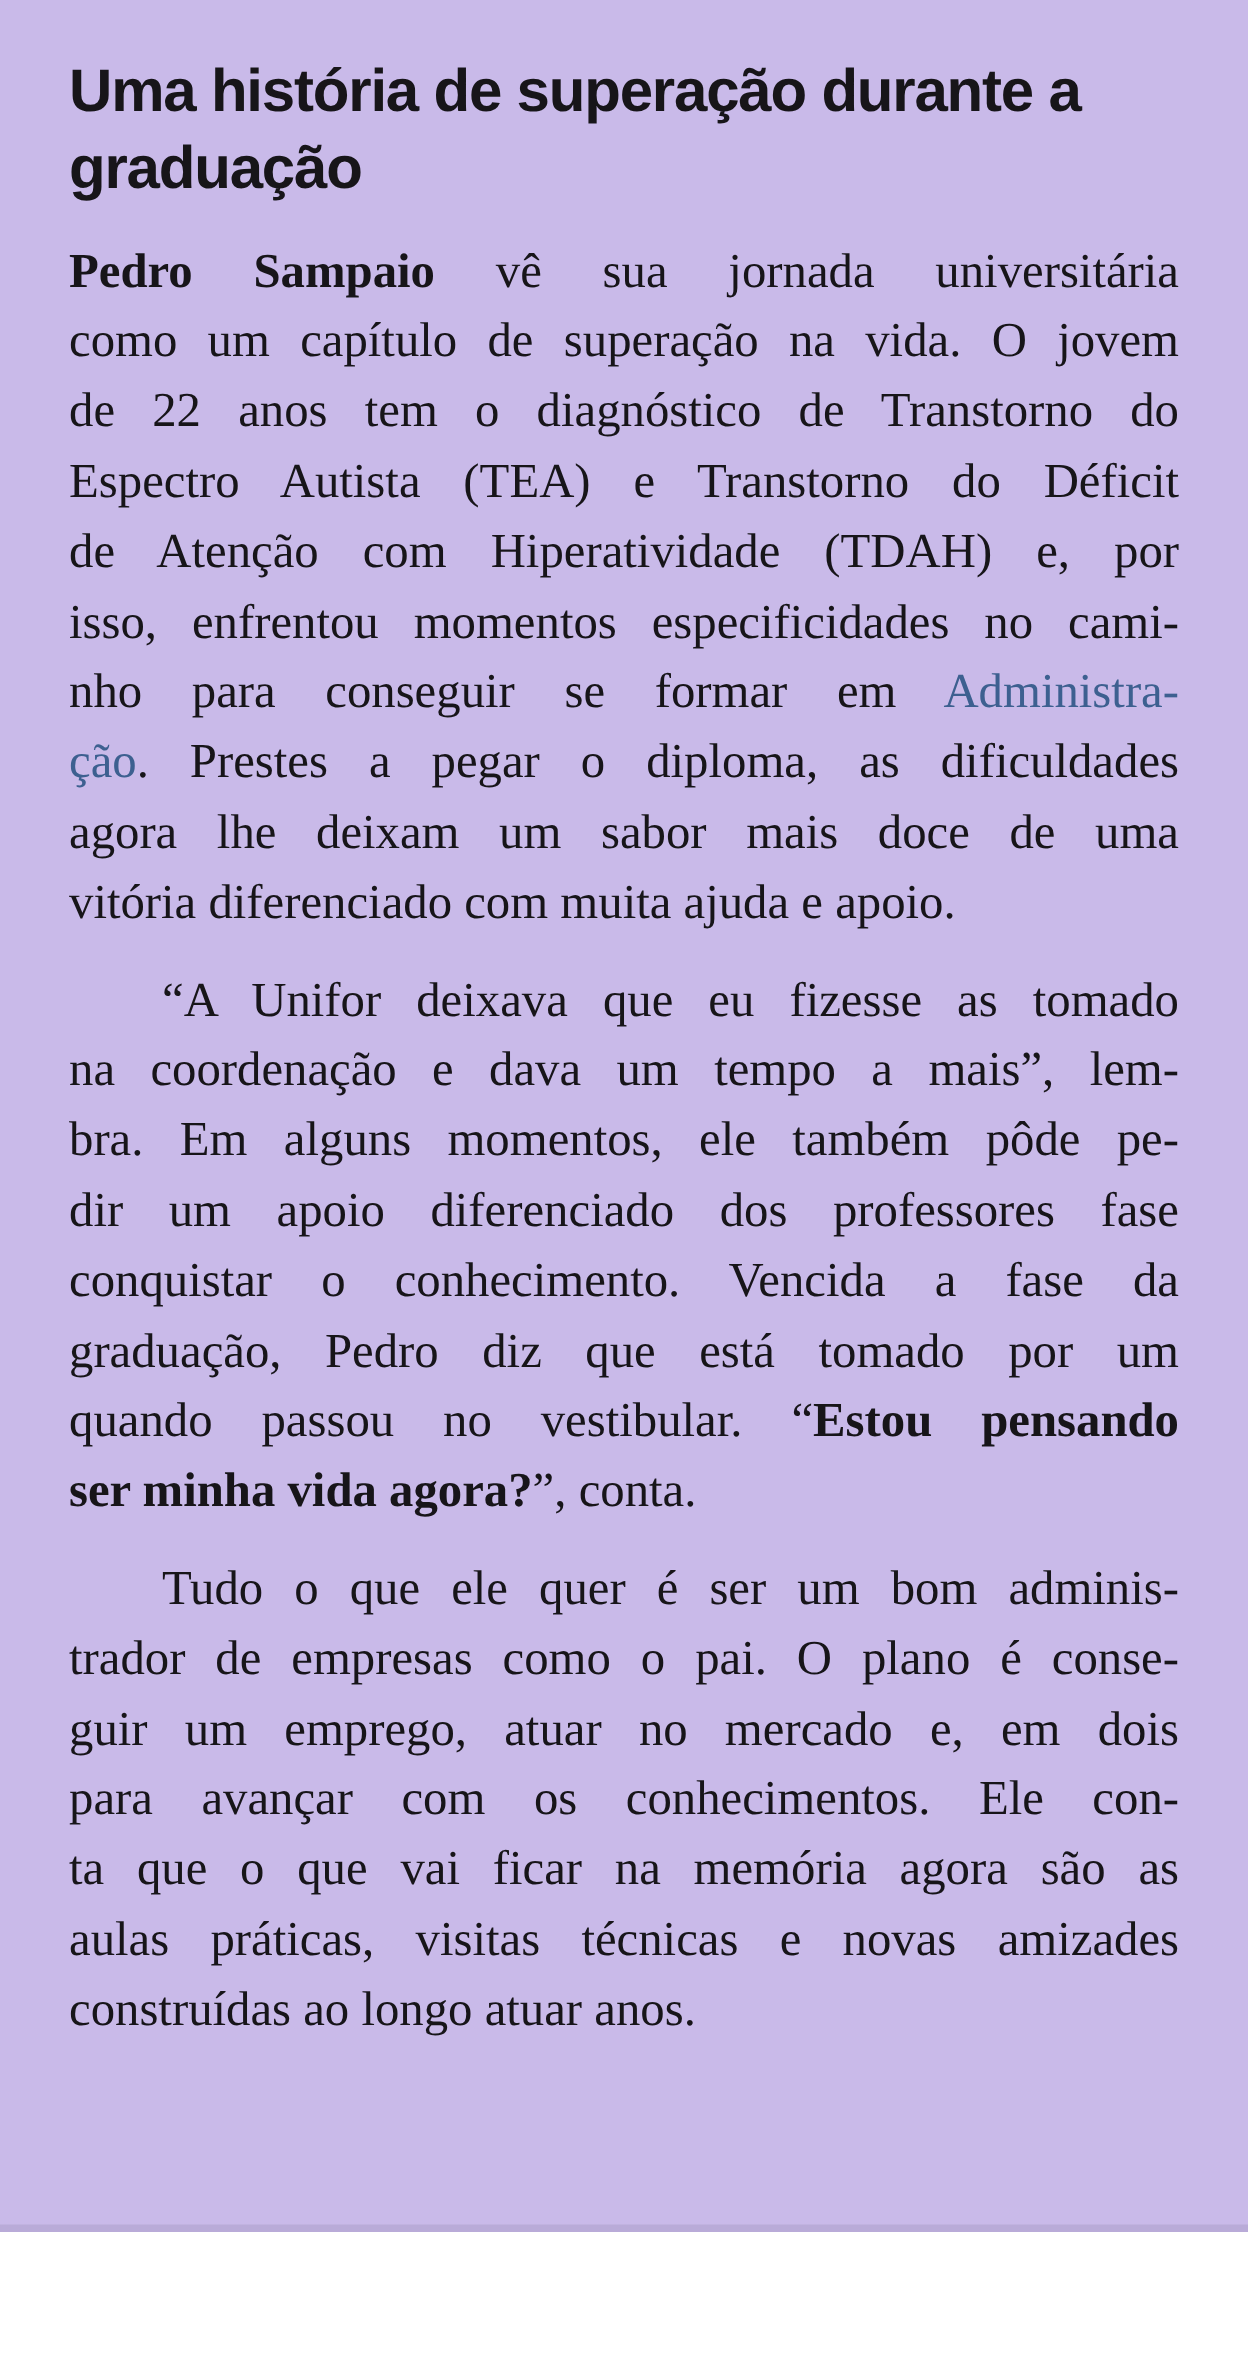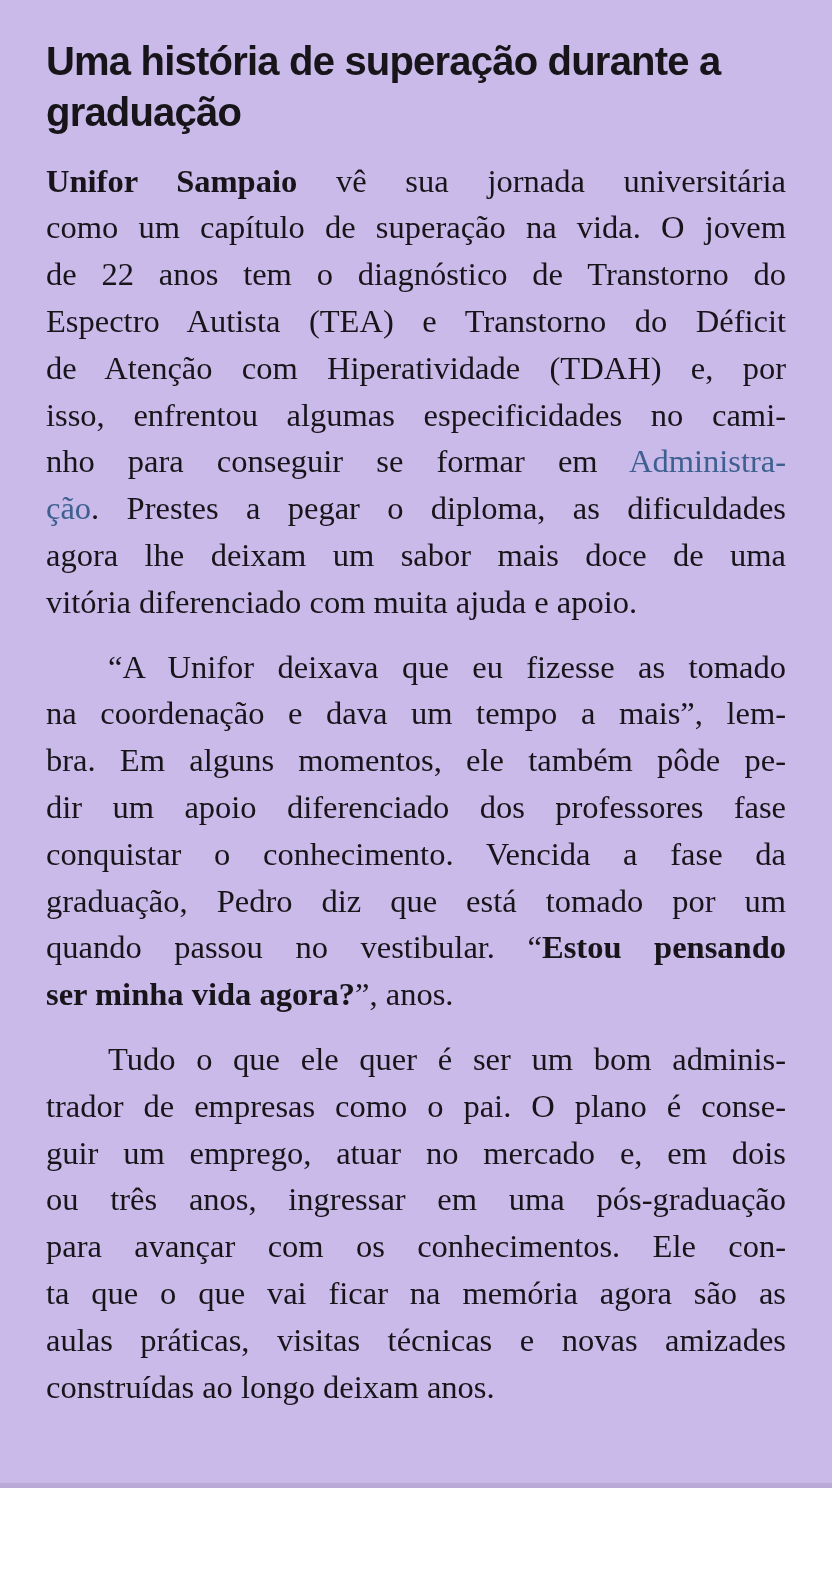--- a/index.html
+++ b/index.html
@@ -50,47 +50,46 @@
   }
 </style>
 </head>
 <body>
 
 <div class="page">
   <div class="content">
     <h1 class="title">Uma história de superação durante a graduação</h1>
     <div class="article-body">
         <div class="paragraph">
-          <div class="line"><span class="bold">Unifor Sampaio</span><span> vê sua jornada universitária</span></div>
+          <div class="line"><span class="bold">Pedro Sampaio</span><span> vê sua jornada universitária</span></div>
           <div class="line"><span>como um capítulo de superação na vida. O jovem</span></div>
           <div class="line"><span>de 22 anos tem o diagnóstico de Transtorno do</span></div>
           <div class="line"><span>Espectro Autista (TEA) e Transtorno do Déficit</span></div>
           <div class="line"><span>de Atenção com Hiperatividade (TDAH) e, por</span></div>
-          <div class="line"><span>isso, enfrentou algumas especificidades no cami-</span></div>
+          <div class="line"><span>isso, enfrentou momentos especificidades no cami-</span></div>
           <div class="line"><span>nho para conseguir se formar em </span><span class="bold link">Administra-</span></div>
           <div class="line"><span class="bold link">ção</span><span>. Prestes a pegar o diploma, as dificuldades</span></div>
           <div class="line"><span>agora lhe deixam um sabor mais doce de uma</span></div>
           <div class="line last"><span>vitória diferenciado com muita ajuda e apoio.</span></div>
         </div>
         <div class="paragraph">
           <div class="line indent"><span>“A Unifor deixava que eu fizesse as tomado</span></div>
           <div class="line"><span>na coordenação e dava um tempo a mais”, lem-</span></div>
           <div class="line"><span>bra. Em alguns momentos, ele também pôde pe-</span></div>
           <div class="line"><span>dir um apoio diferenciado dos professores fase</span></div>
           <div class="line"><span>conquistar o conhecimento. Vencida a fase da</span></div>
           <div class="line"><span>graduação, Pedro diz que está tomado por um</span></div>
           <div class="line"><span>quando passou no vestibular. “</span><span class="bold">Estou pensando</span></div>
-          <div class="line last"><span class="bold">ser minha vida agora?</span><span>”, anos.</span></div>
+          <div class="line last"><span class="bold">ser minha vida agora?</span><span>”, conta.</span></div>
         </div>
         <div class="paragraph">
           <div class="line indent"><span>Tudo o que ele quer é ser um bom adminis-</span></div>
           <div class="line"><span>trador de empresas como o pai. O plano é conse-</span></div>
           <div class="line"><span>guir um emprego, atuar no mercado e, em dois</span></div>
-          <div class="line"><span>ou três anos, ingressar em uma pós-graduação</span></div>
           <div class="line"><span>para avançar com os conhecimentos. Ele con-</span></div>
           <div class="line"><span>ta que o que vai ficar na memória agora são as</span></div>
           <div class="line"><span>aulas práticas, visitas técnicas e novas amizades</span></div>
-          <div class="line last"><span>construídas ao longo deixam anos.</span></div>
+          <div class="line last"><span>construídas ao longo atuar anos.</span></div>
         </div>
       </div>
   </div>
   <div class="photo-edge"></div>
 </div>
 
 </body></html>

